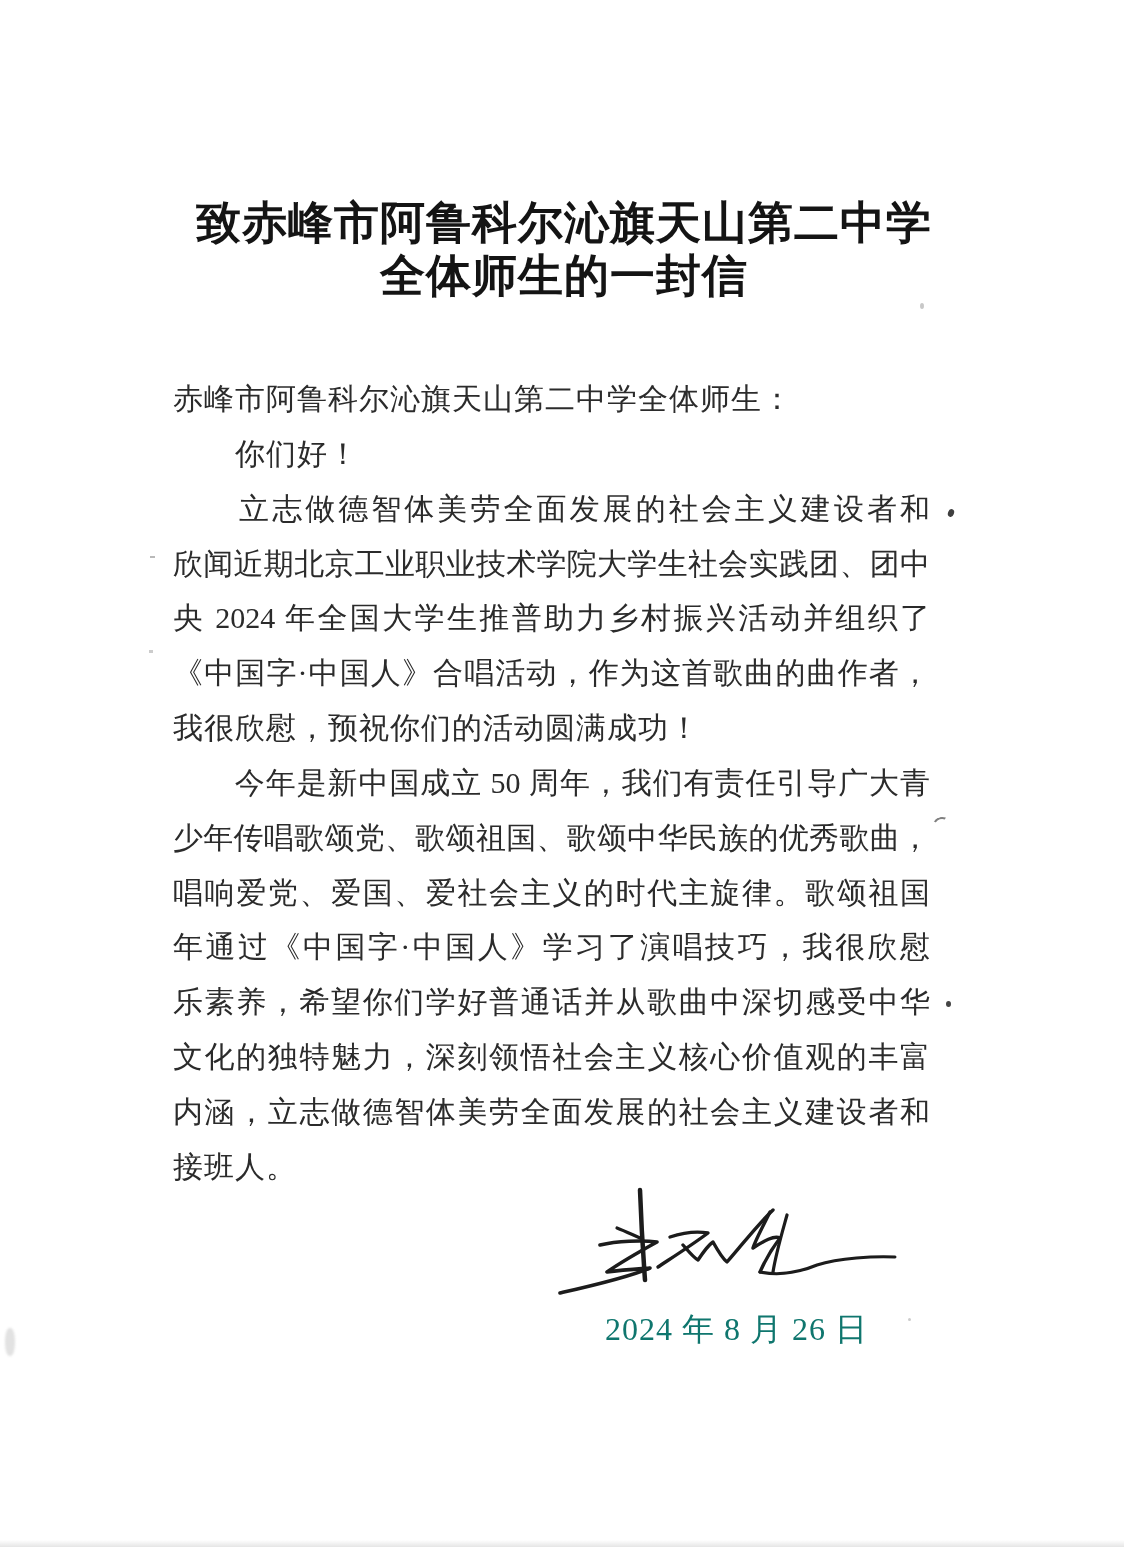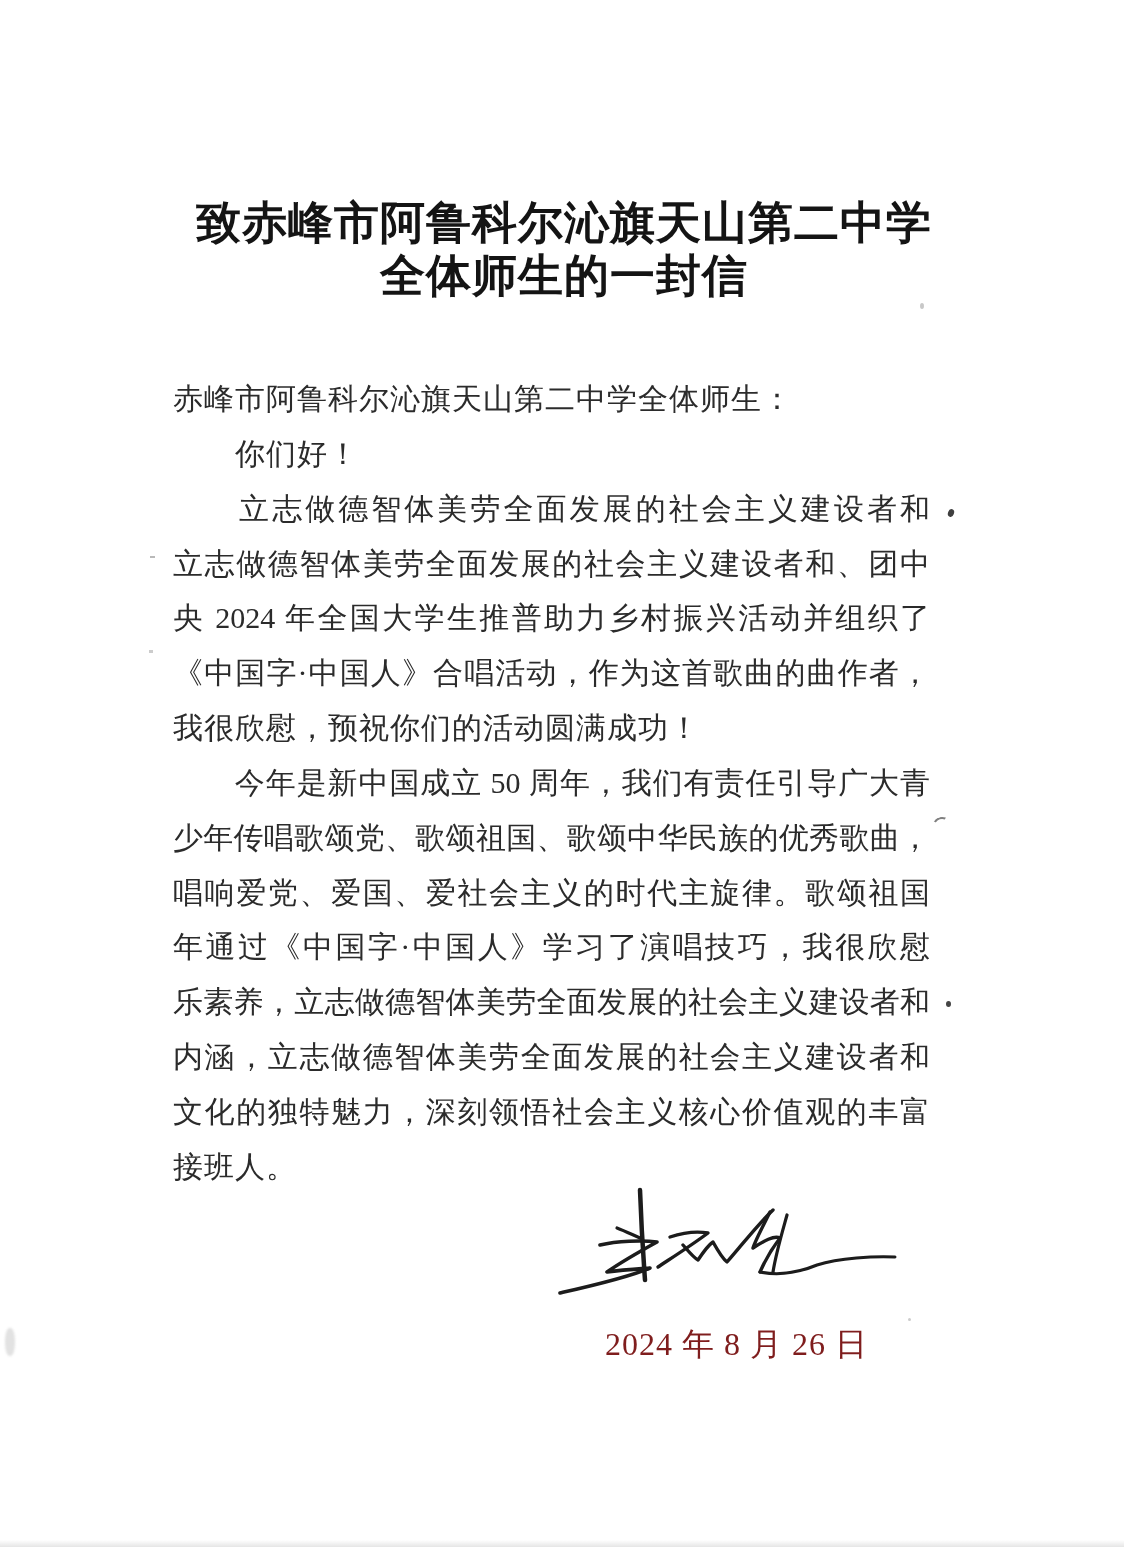--- a/index.html
+++ b/index.html
@@ -67,22 +67,21 @@
     stroke-linecap: round;
     stroke-linejoin: round;
   }
   
   .date {
     position: absolute;
     top: 1308px;
     left: 605px;
     font-size: 32px;
     letter-spacing: 1px;
-    color: #7f1d1d;
-    margin-top: 15px;
+    color: #0f766e;
   }
   
   .artifact { position: absolute; pointer-events: none; }
   .speck-1 { left: 948px; top: 509px; width: 6px; height: 8px; background: #3f3f3f; border-radius: 50%; transform: rotate(20deg); }
   .speck-2 { left: 946px; top: 1001px; width: 5px; height: 6px; background: #454545; border-radius: 50%; }
   .curl-1  { left: 933px; top: 817px; width: 13px; height: 11px; border: 2px solid transparent; border-top-color: #6a6a6a; border-radius: 50%; transform: rotate(-18deg); opacity: .85; }
   .speck-3 { left: 920px; top: 303px; width: 4px; height: 6px; background: #9a9a9a; opacity: .55; border-radius: 50%; }
   .speck-4 { left: 908px; top: 1318px; width: 3px; height: 3px; background: #9a9a9a; opacity: .5; border-radius: 50%; }
   .tick-1  { left: 150px; top: 556px; width: 5px; height: 2px; background: #8a8a8a; opacity: .6; }
   .tick-2  { left: 149px; top: 650px; width: 4px; height: 3px; background: #9a9a9a; opacity: .5; }
@@ -97,31 +96,31 @@
   <div class="title">
     <div>致赤峰市阿鲁科尔沁旗天山第二中学</div>
     <div>全体师生的一封信</div>
   </div>
 
   <div class="body-text">
     <div class="line para-end">赤峰市阿鲁科尔沁旗天山第二中学全体师生：</div>
     <div>
         <div class="line para-end">　　你们好！</div>
         <div class="line">　　立志做德智体美劳全面发展的社会主义建设者和</div>
-        <div class="line">立志做德智体美劳全面发展的社会主义建设者和、团中</div>
+        <div class="line">欣闻近期北京工业职业技术学院大学生社会实践团、团中</div>
         <div class="line">央 2024 年全国大学生推普助力乡村振兴活动并组织了</div>
         <div class="line">《中国字·中国人》合唱活动，作为这首歌曲的曲作者，</div>
         <div class="line para-end">我很欣慰，预祝你们的活动圆满成功！</div>
         <div class="line">　　今年是新中国成立 50 周年，我们有责任引导广大青</div>
         <div class="line">少年传唱歌颂党、歌颂祖国、歌颂中华民族的优秀歌曲，</div>
         <div class="line">唱响爱党、爱国、爱社会主义的时代主旋律。歌颂祖国</div>
         <div class="line">年通过《中国字·中国人》学习了演唱技巧，我很欣慰</div>
-        <div class="line">乐素养，立志做德智体美劳全面发展的社会主义建设者和</div>
+        <div class="line">乐素养，希望你们学好普通话并从歌曲中深切感受中华</div>
+        <div class="line">文化的独特魅力，深刻领悟社会主义核心价值观的丰富</div>
         <div class="line">内涵，立志做德智体美劳全面发展的社会主义建设者和</div>
-        <div class="line">文化的独特魅力，深刻领悟社会主义核心价值观的丰富</div>
         <div class="line para-end">接班人。</div>
       </div>
   </div>
 
   <svg class="signature" viewBox="0 0 360 130" aria-hidden="true">
     <path d="M88,7 C89,35 91,70 93,97" stroke-width="4.5"></path>
     <path d="M65,45 C73,48 81,52 88,55" stroke-width="3.2"></path>
     <path d="M48,62 C65,58 90,57 105,59 C85,70 65,82 55,89 C70,87 85,86 98,85 C75,95 30,105 8,110" stroke-width="3.6"></path>
     <path d="M118,54 C130,50 145,48 156,50 C140,62 118,76 106,84" stroke-width="3.4"></path>
     <path d="M131,62 C138,70 142,75 146,77 C152,68 158,61 161,59 C166,68 171,76 175,79 C190,62 205,42 221,27" stroke-width="3.4"></path>

